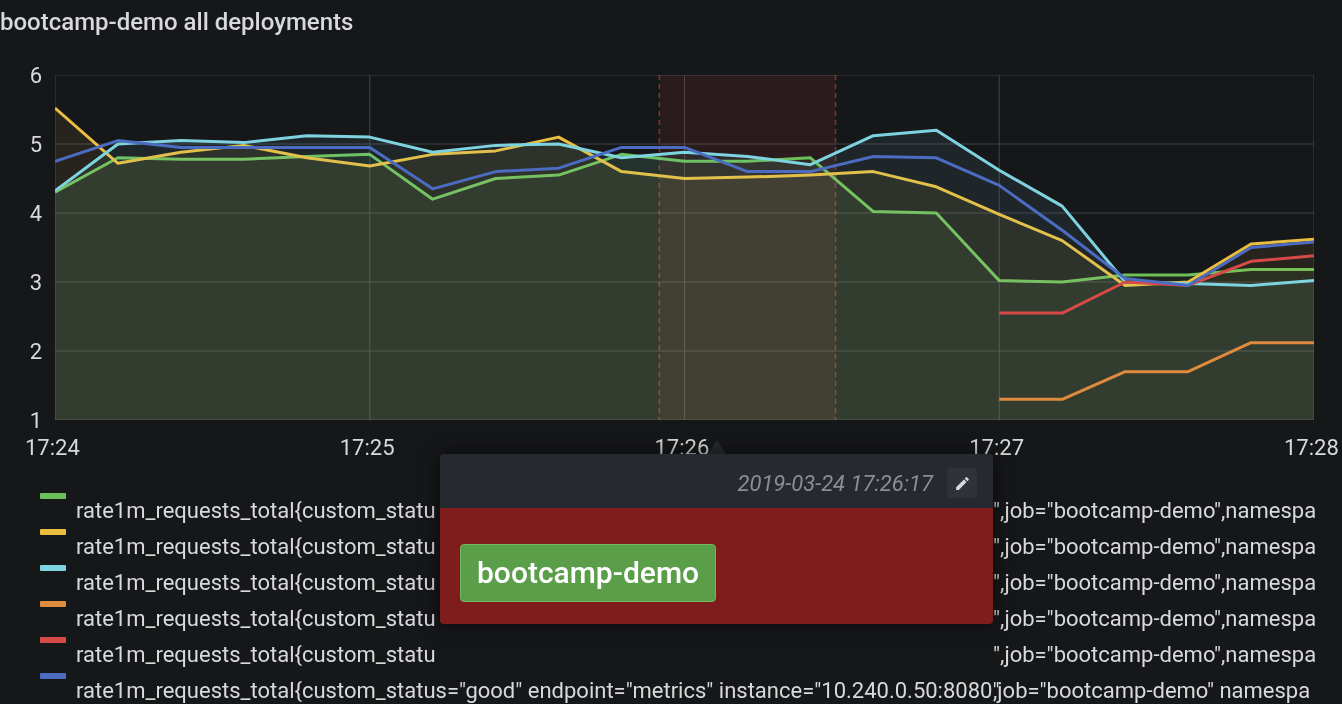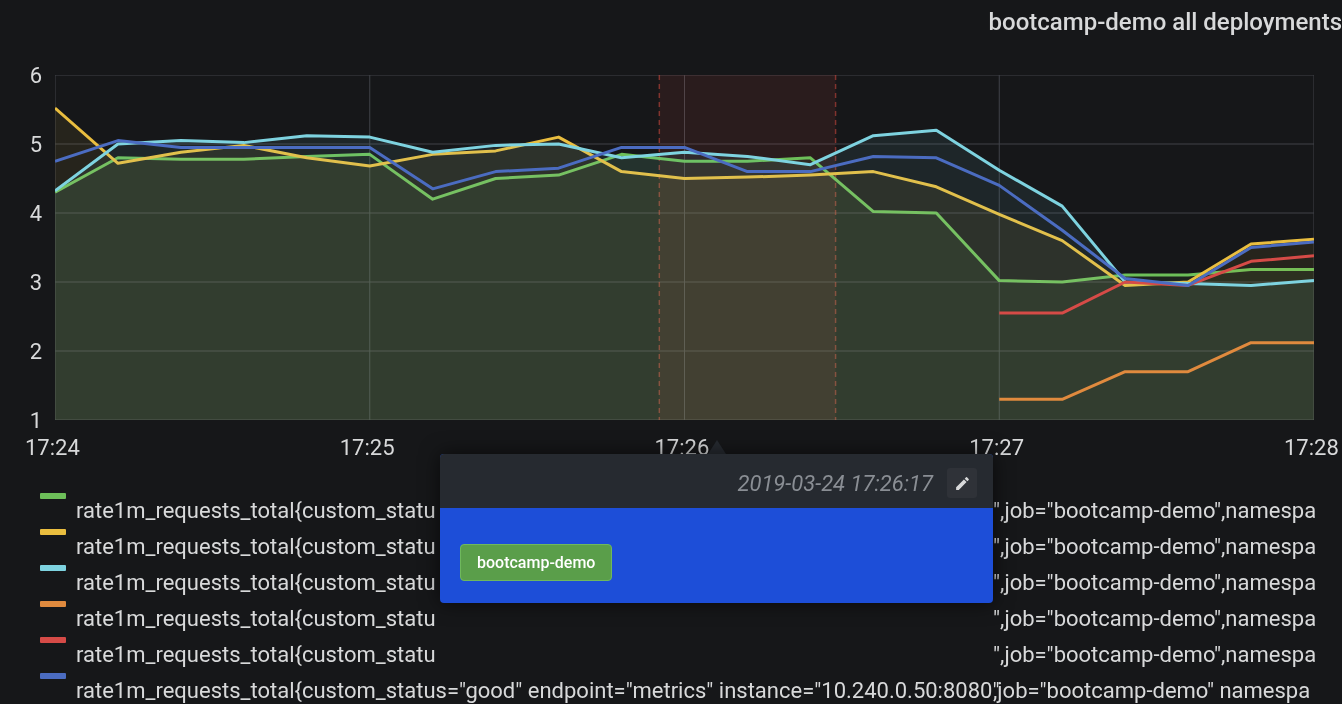--- a/index.html
+++ b/index.html
@@ -1,34 +1,34 @@
 <!DOCTYPE html>
 <html><head>
 <meta charset="utf-8">
 <style>
   html,body{margin:0;padding:0;background:#161719;font-family:Roboto,"Helvetica Neue",Arial,sans-serif;color:#d8d9da;}
   .panel{width:1342px;height:704px;position:relative;background:#161719;overflow:hidden;}
-  .title{font-size:24px;font-weight:500;color:#d8d9da;text-align:right;padding-top:8px;}
+  .title{font-size:24px;font-weight:500;color:#d8d9da;text-align:left;padding-top:8px;}
   .chart-area{position:absolute;left:55px;top:75px;width:1259px;height:345px;}
   .grid line{stroke:#404349;stroke-width:1;}
   .axis text{fill:#d8d9da;font-size:22px;}
   .ann-region{fill:#e24d42;fill-opacity:.10;}
   .ann-line{stroke:#e24d4280;stroke-width:1.5;stroke-dasharray:5 4;}
   .ann-bar{fill:#e24d42;fill-opacity:.55;}
   .legend{position:absolute;left:40px;top:493px;width:1280px;font-size:22px;line-height:36px;}
   .legend-row{display:flex;align-items:flex-start;white-space:nowrap;overflow:hidden;color:#d8d9da;}
   .legend-swatch{width:26px;height:6px;border-radius:1px;margin-right:10px;flex-shrink:0;}
   .legend-label{overflow:hidden;text-overflow:clip;}
-  .tooltip{position:absolute;left:440px;top:454px;width:553px;background:#1d4ed8;border-radius:4px;box-shadow:0 0 20px rgba(0,0,0,.6);overflow:hidden;}
+  .tooltip{position:absolute;left:440px;top:454px;width:553px;background:#7f1d1d;border-radius:4px;box-shadow:0 0 20px rgba(0,0,0,.6);overflow:hidden;}
   .tooltip-hd{display:flex;justify-content:flex-end;align-items:center;gap:14px;padding:14px 16px 10px;background:#262a30;}
   .tooltip-ts{font-style:italic;color:#8a8e94;font-size:22px;}
   .tooltip-edit{width:30px;height:30px;display:flex;align-items:center;justify-content:center;background:#2f3238;border-radius:3px;cursor:pointer;}
   .tooltip-edit svg{width:17px;height:17px;fill:#d8d9da;}
   .tooltip-body{padding:20px 20px 22px;font-size:24px;color:#d8d9da;line-height:1.45;}
-  .tag{display:inline-block;margin-top:16px;padding:6px 16px;background:#5a9e4a;color:#fff;border:1px solid #6fb85d;border-radius:4px;font-size:16px;font-weight:500;}
+  .tag{display:inline-block;margin-top:16px;padding:6px 16px;background:#5a9e4a;color:#fff;border:1px solid #6fb85d;border-radius:4px;font-size:30px;font-weight:500;}
   .tooltip-caret{position:absolute;left:708px;top:440px;width:0;height:0;border-left:9px solid transparent;border-right:9px solid transparent;border-bottom:14px solid #262a30;}
   .right-frag{position:absolute;top:493px;left:993px;font-size:22px;line-height:36px;color:#d8d9da;white-space:nowrap;}
 </style>
 </head>
 <body>
 <div class="panel">
 
   <div class="title">bootcamp-demo all deployments</div>
 
   <svg class="chart-area" viewBox="0 0 1259 345" preserveAspectRatio="none">

